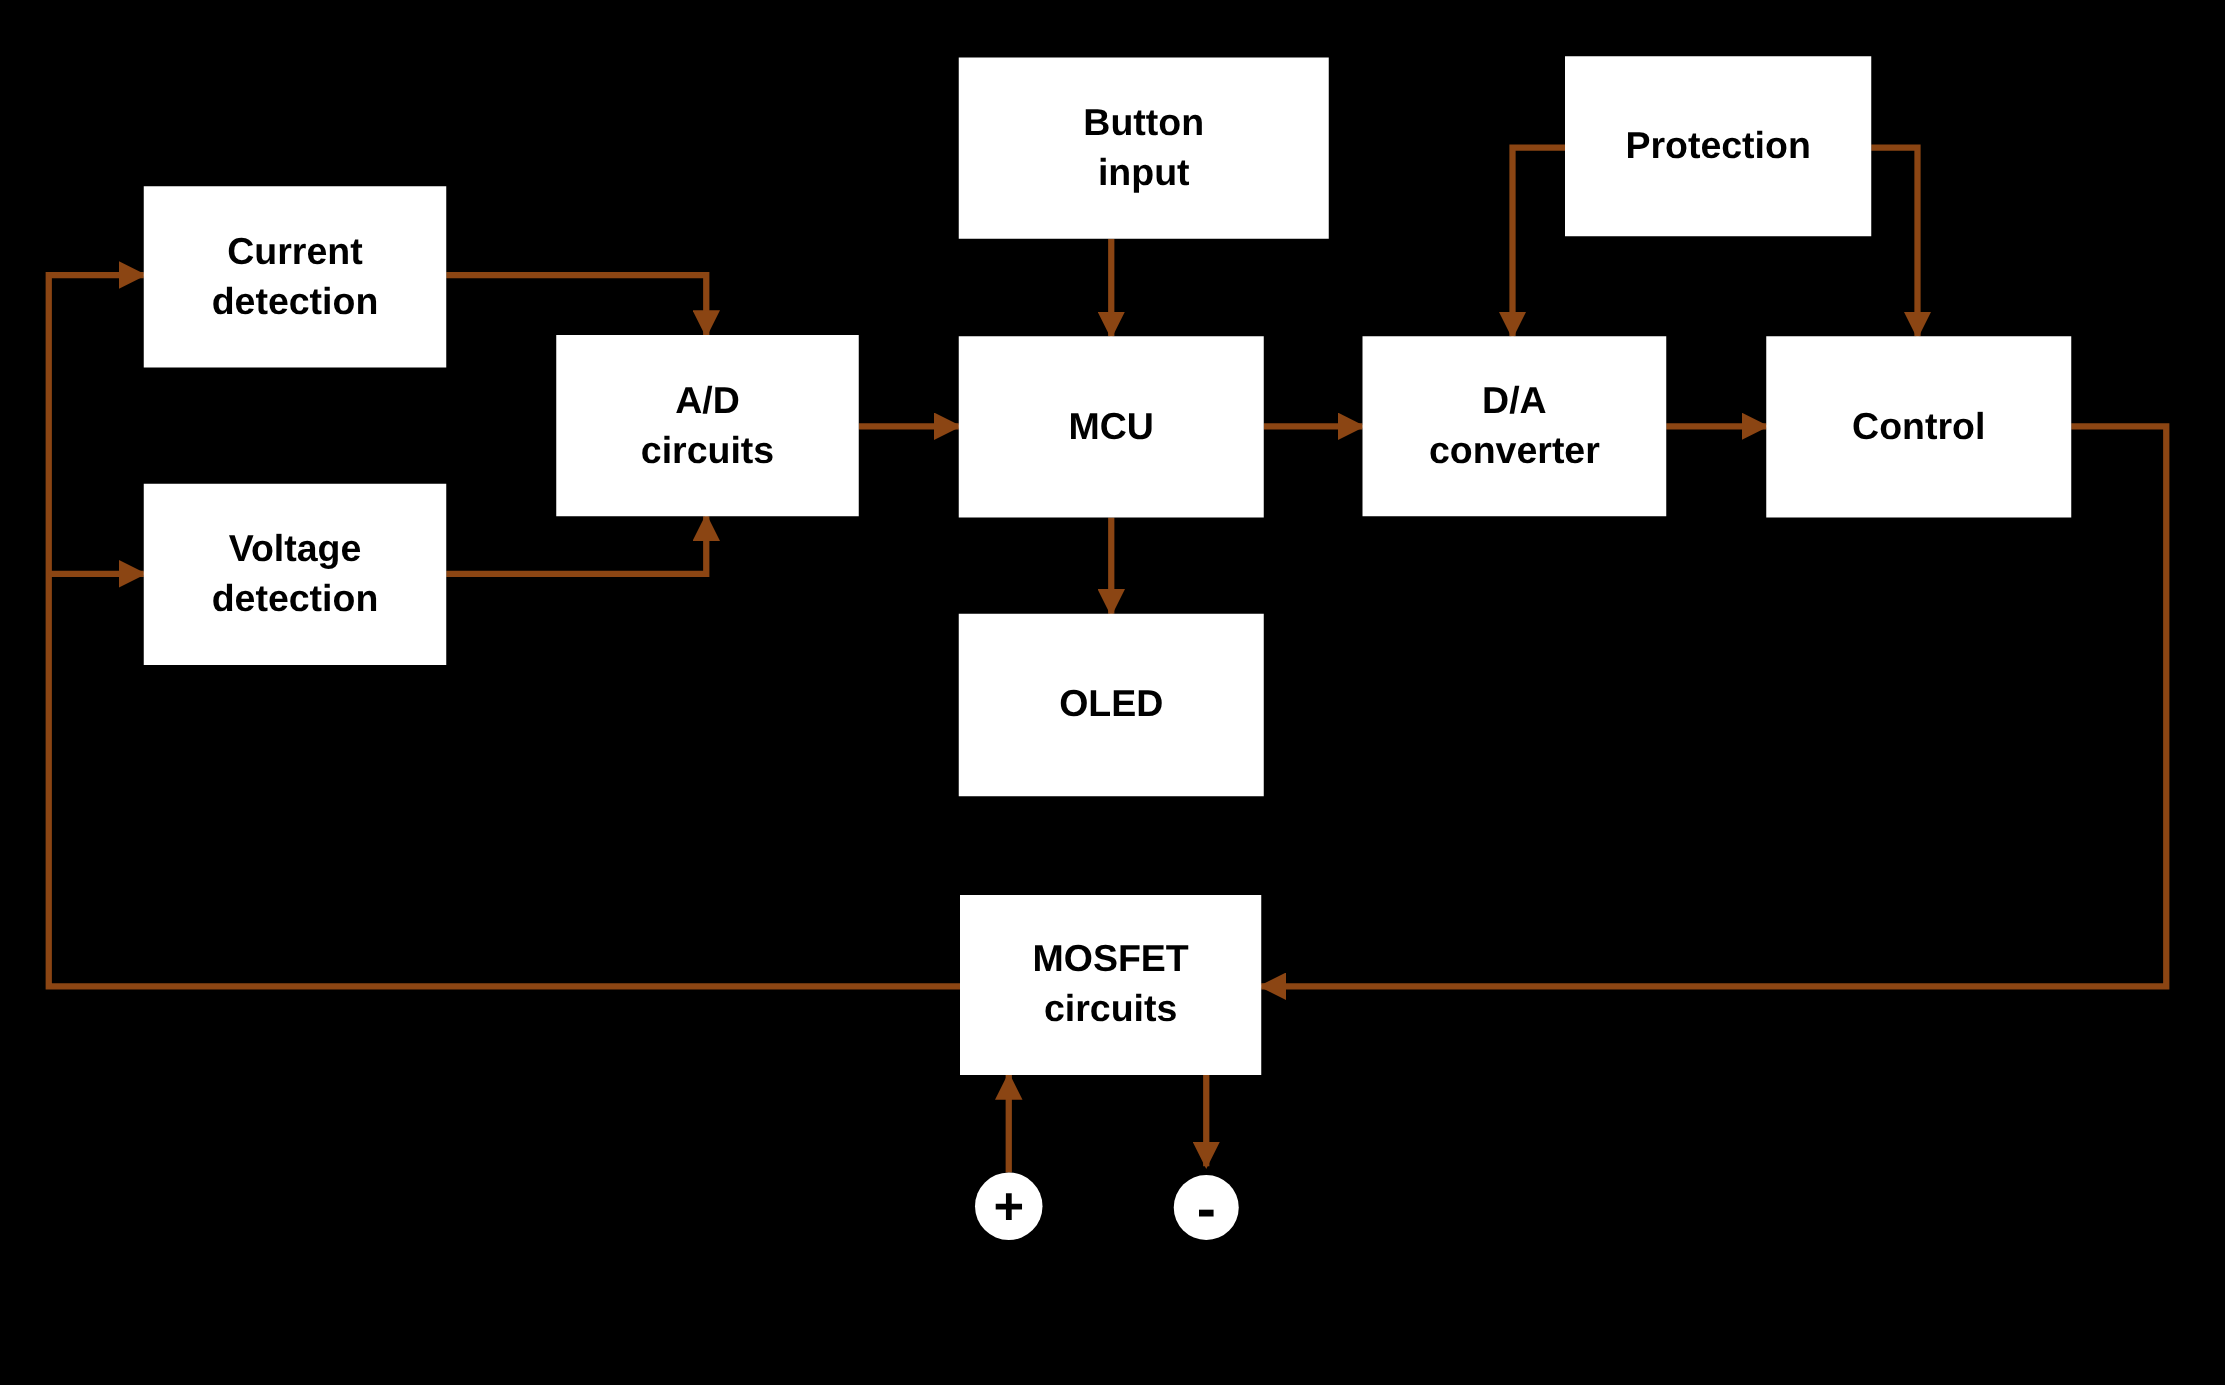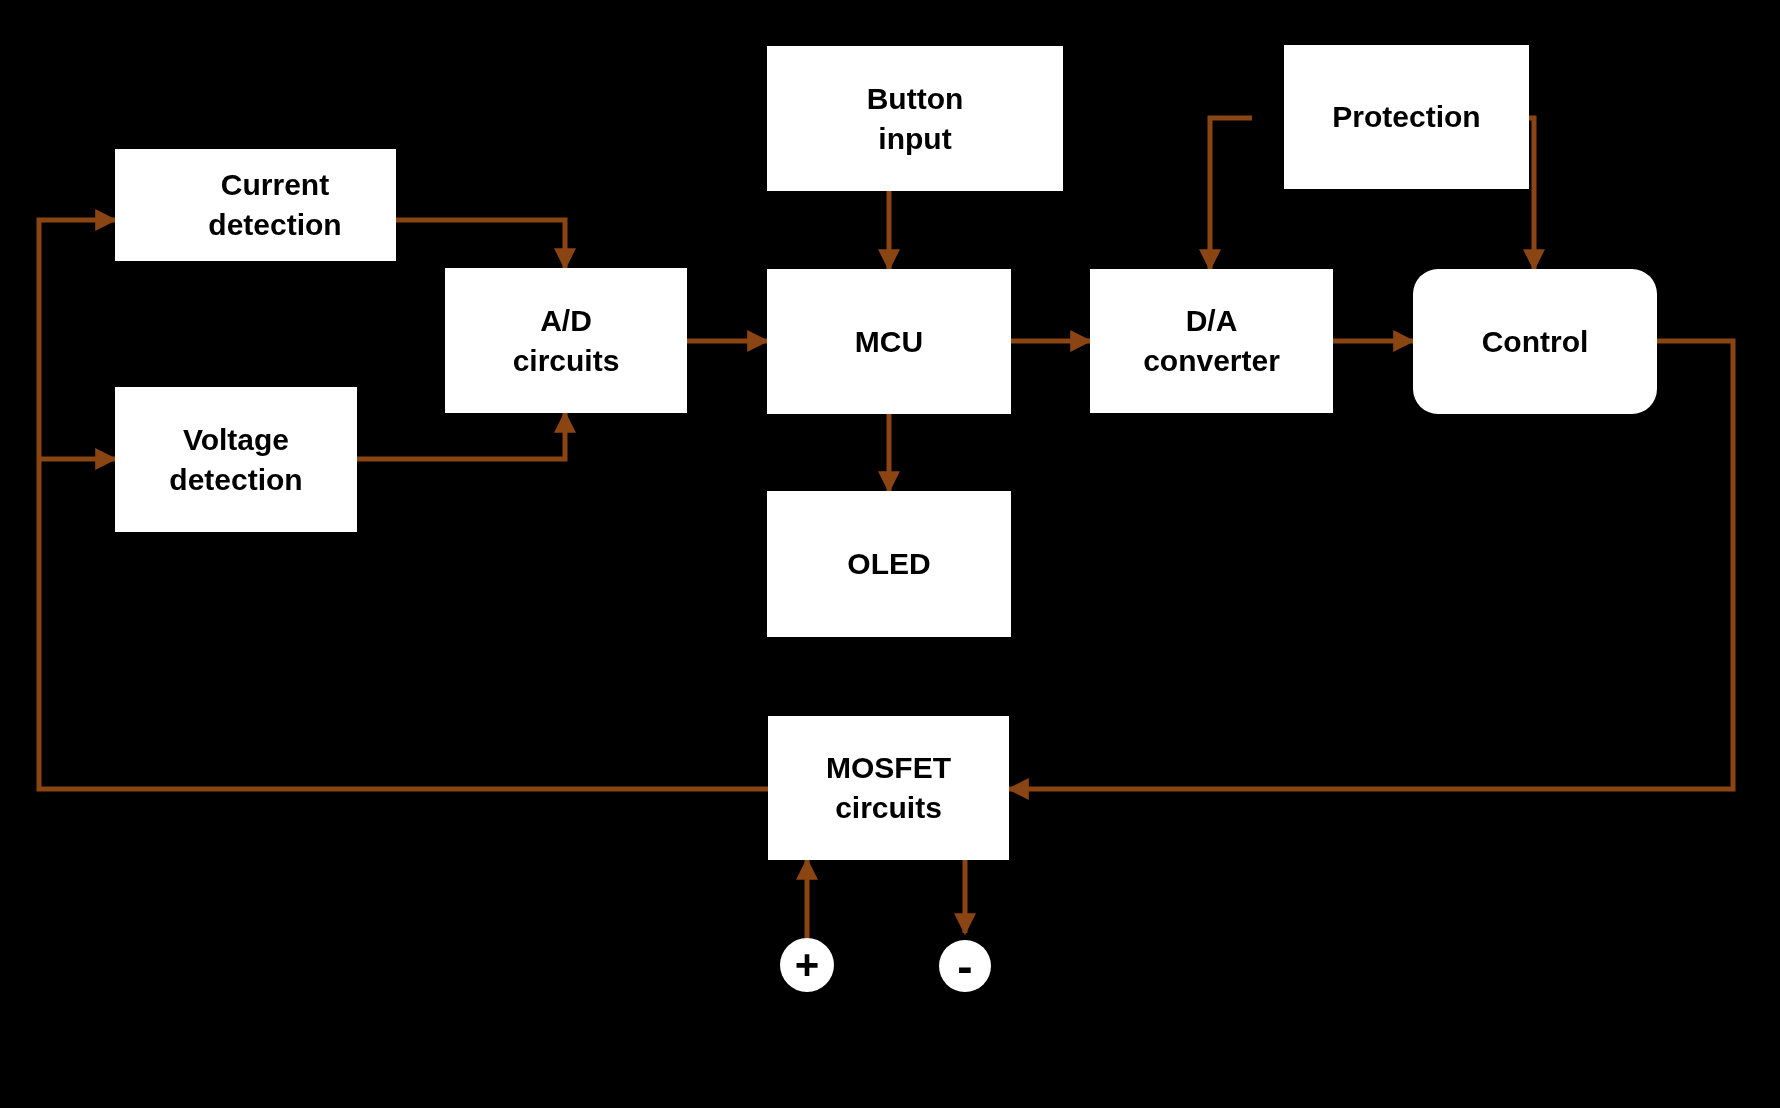--- a/index.html
+++ b/index.html
@@ -30,29 +30,29 @@
     position:absolute;
     background:var(--box-fill);
     color:var(--box-text);
     display:flex;align-items:center;justify-content:center;
     text-align:center;
     font-weight:bold;
     font-size:30px;
     line-height:40px;
     white-space:pre-line;
   }
-  .b-current    {left:115px; top:149px; width:242px; height:112px;padding-left:39px;}
+  .b-current    {left:115px; top:149px; width:242px; height:145px;}
   .b-voltage    {left:115px; top:387px; width:242px; height:145px;}
   .b-ad         {left:445px; top:268px; width:242px; height:145px;}
   .b-button     {left:767px; top:46px;  width:296px; height:145px;}
   .b-mcu        {left:767px; top:269px; width:244px; height:145px;}
   .b-oled       {left:767px; top:491px; width:244px; height:146px;}
-  .b-protection {left:1252px;top:45px;  width:245px; height:144px;margin-left:32px;}
+  .b-protection {left:1252px;top:45px;  width:245px; height:144px;}
   .b-da         {left:1090px;top:269px; width:243px; height:144px;}
-  .b-control    {left:1413px;top:269px; width:244px; height:145px;border-radius:25px;}
+  .b-control    {left:1413px;top:269px; width:244px; height:145px;}
   .b-mosfet     {left:768px; top:716px; width:241px; height:144px;justify-content:center;}
   .terminal{
     position:absolute;
     background:var(--box-fill);
     color:var(--box-text);
     border-radius:50%;
     display:flex;align-items:center;justify-content:center;
     font-weight:bold;
     font-size:42px;
     line-height:1;

